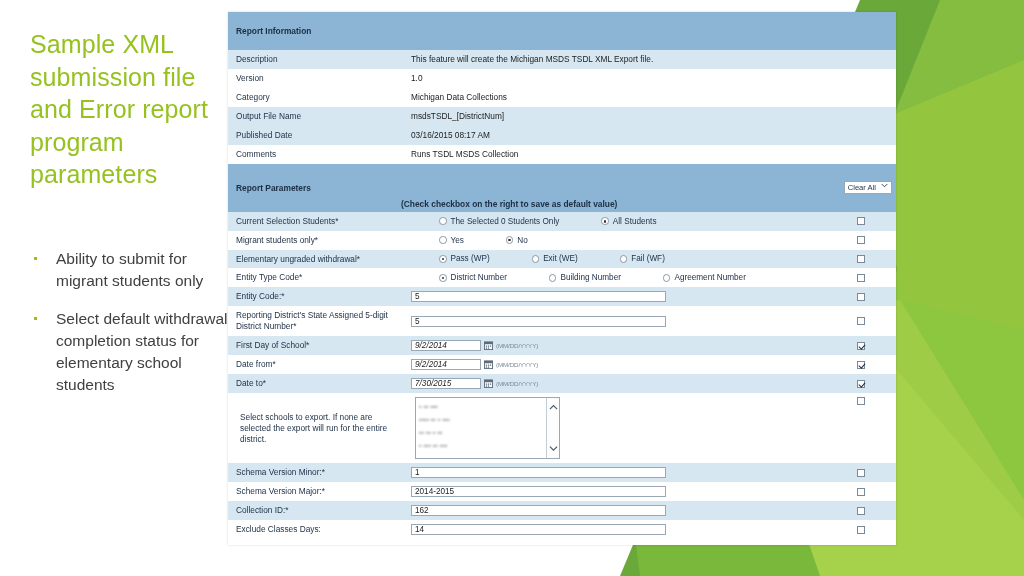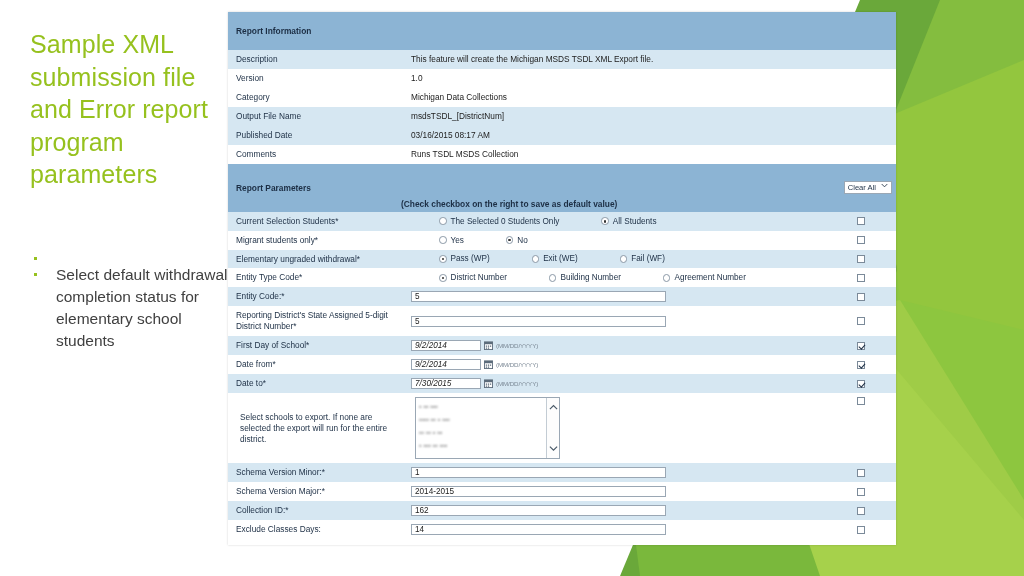--- a/index.html
+++ b/index.html
@@ -155,20 +155,21 @@
     <polygon points="0,0 700,0 620,576 0,576" fill="#ffffff"></polygon>
     <polygon points="0,0 660,0 600,300 0,300" fill="#ffffff"></polygon>
   </svg>
 </div>
 
 <div id="left-panel">
   <div id="slide-title">Sample XML submission file and Error report program parameters</div>
   <ul id="bullet-list">
     <li>
       <span class="bullet-mark"></span>
+      <span>Ability to submit for migrant students only</span>
     </li>
     <li>
       <span class="bullet-mark"></span>
       <span>Select default withdrawal completion status for elementary school students</span>
     </li>
   </ul>
 </div>
 
 <div id="form-panel">
 

